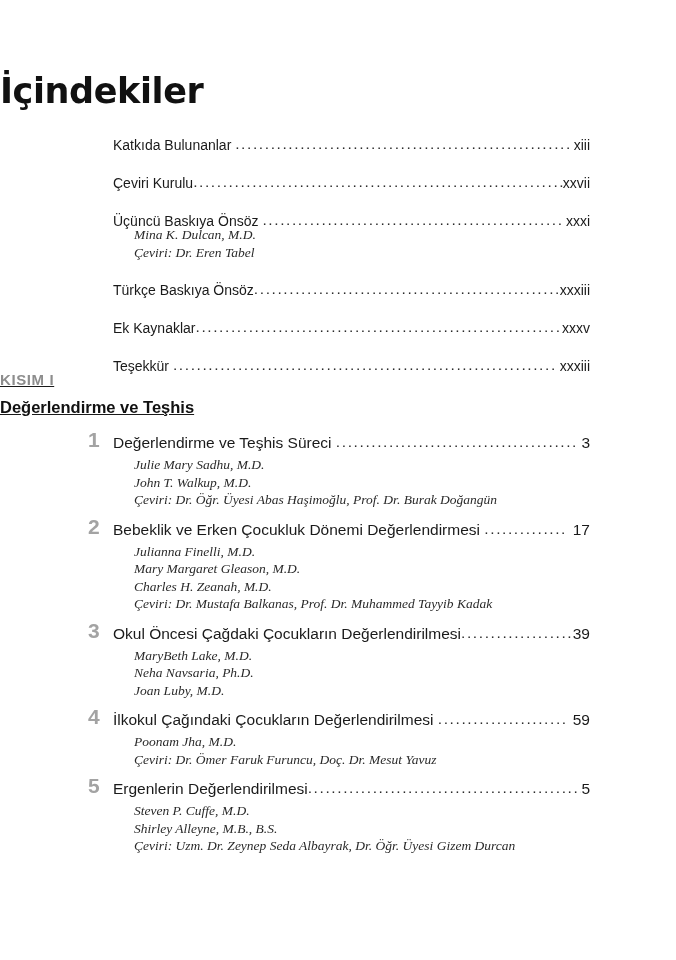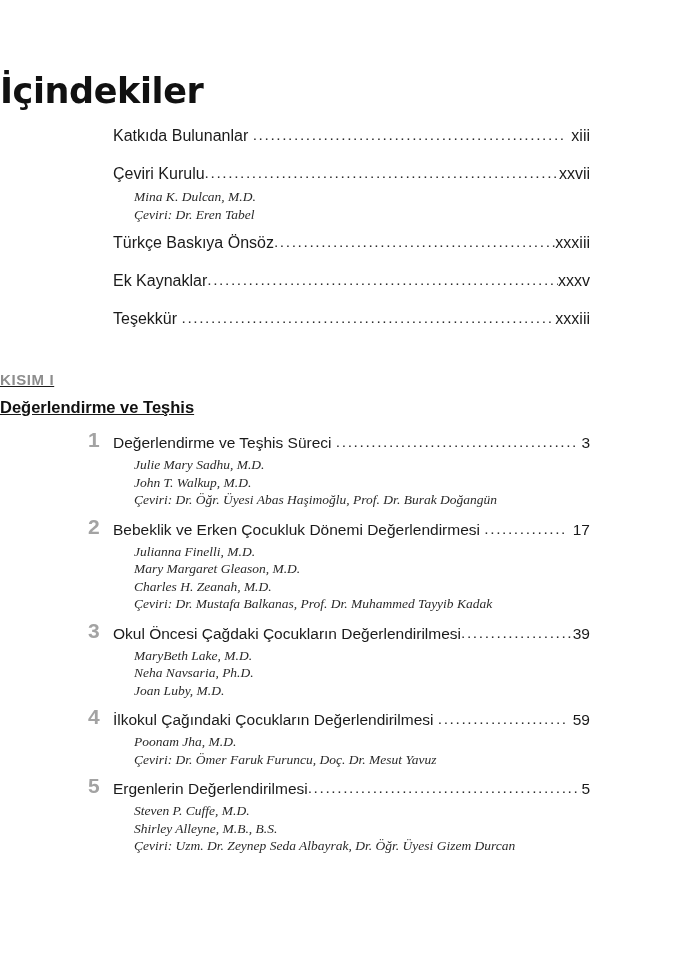--- a/index.html
+++ b/index.html
@@ -44,22 +44,22 @@
     position: absolute;
     top: 126px;
     left: 113px;
     width: 477px;
   }
 
   .fm-entry { margin-bottom: 0px; }
 
   .fm-row {
     display: flex;
-    align-items: flex-start;
-    font-size: 16px;
+    align-items: center;
+    font-size: 14px;
     line-height: 20px;
     color: #1a1a1a;
     white-space: nowrap;
     height: 38px;
   }
   .fm-row .fm-label { flex: 0 0 auto; }
   .fm-row .leader {
     flex: 1 1 auto;
     overflow: hidden;
     margin: 0 0px;
@@ -197,20 +197,27 @@
         </div>
       </div>
       <div class="fm-entry">
         <div class="fm-row">
           <span class="fm-label">Çeviri Kurulu</span>
           <span class="leader"></span>
           <span class="fm-page">xxvii</span>
         </div>
       </div>
       <div class="fm-entry" style="margin-bottom: 10px;">
+        <div class="fm-row">
+          <span class="fm-label">Üçüncü Baskıya Önsöz</span>
+          <span class="sp"> </span>
+          <span class="leader"></span>
+          <span class="sp"> </span>
+          <span class="fm-page">xxxi</span>
+        </div>
         <div class="fm-authors">
           <div class="author-line">Mina K. Dulcan, M.D.</div>
           <div class="author-line">Çeviri: Dr. Eren Tabel</div>
         </div>
       </div>
       <div class="fm-entry">
         <div class="fm-row">
           <span class="fm-label">Türkçe Baskıya Önsöz</span>
           <span class="leader"></span>
           <span class="fm-page">xxxiii</span>

